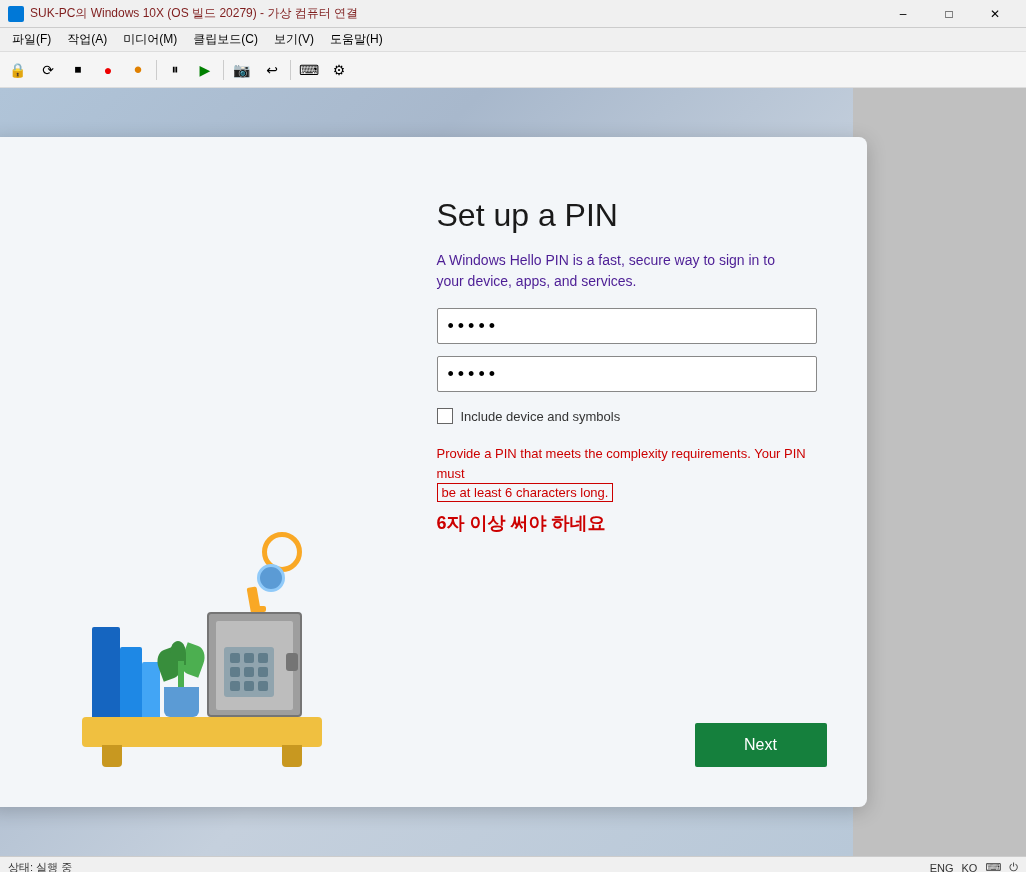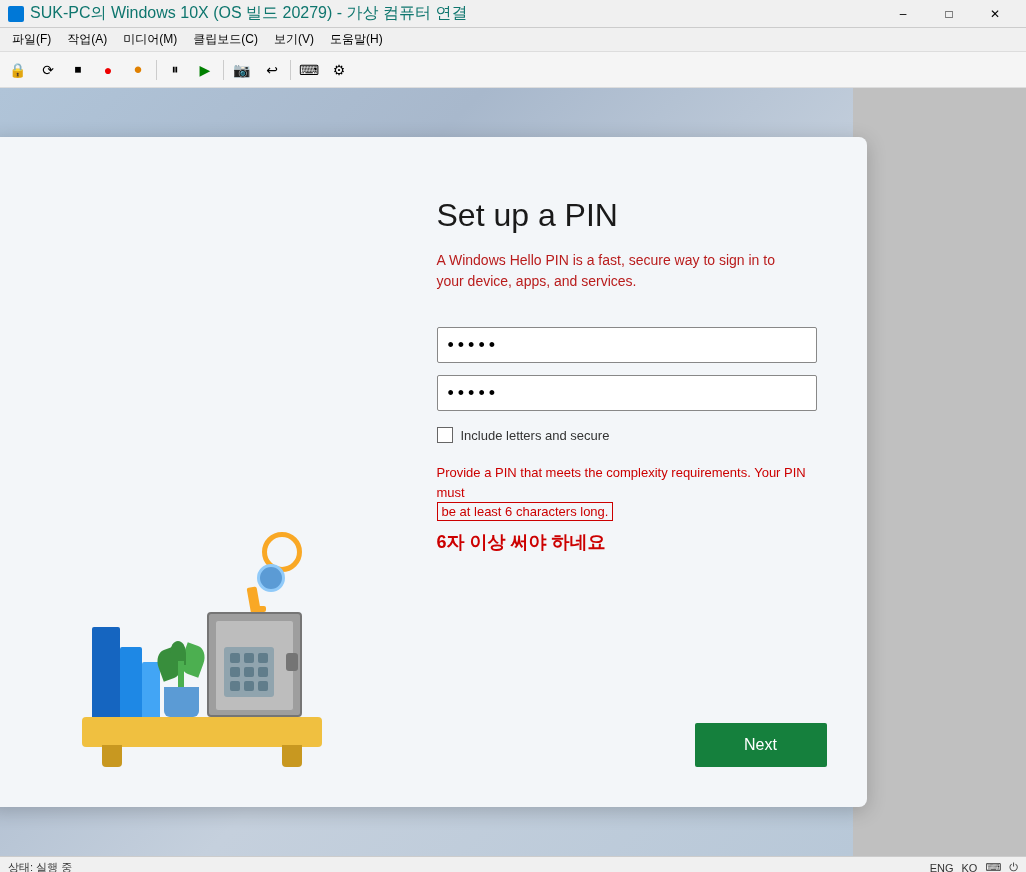--- a/index.html
+++ b/index.html
@@ -30,22 +30,22 @@
       border-radius: 2px;
       display: inline-flex;
       align-items: center;
       justify-content: center;
       color: white;
       font-size: 9px;
       font-weight: bold;
     }
     .title-bar-text {
       flex: 1;
-      font-size: 16px;
-      color: #0f766e;
+      font-size: 12px;
+      color: #7f1d1d;
     }
     .title-bar-controls {
       display: flex;
       gap: 0;
     }
     .title-bar-btn {
       width: 46px;
       height: 28px;
       display: flex;
       align-items: center;
@@ -149,23 +149,23 @@
 
     .setup-title {
       font-size: 32px;
       font-weight: 300;
       color: #1a1a1a;
       margin-bottom: 16px;
     }
 
     .setup-desc {
       font-size: 14px;
-      color: #b91c1c;
+      color: #4c1d95;
       line-height: 1.5;
-      margin-bottom: 35px;
+      margin-bottom: 16px;
       max-width: 360px;
     }
 
     .pin-input {
       width: 380px;
       height: 36px;
       border: 1px solid #888;
       border-radius: 2px;
       padding: 0 10px;
       font-size: 18px;
@@ -571,21 +571,21 @@
     <div class="content-area">
       <h1 class="setup-title">Set up a PIN</h1>
       <p class="setup-desc">A Windows Hello PIN is a fast, secure way to sign in to your device, apps, and services.</p>
 
       <input type="password" class="pin-input" value="12345" placeholder="•••••" style="">
 
       <input type="password" class="pin-input" value="12345" placeholder="•••••" style="">
 
       <div class="checkbox-row">
         <div class="checkbox-el"></div>
-        <label class="checkbox-label">Include letters and secure</label>
+        <label class="checkbox-label">Include device and symbols</label>
       </div>
 
       <div class="error-block">
         <p class="error-text">
           <span>Provide a PIN that meets the complexity requirements. Your PIN must</span><br>
           <span class="error-highlight">be at least 6 characters long.</span>
         </p>
         <div class="korean-note">6자 이상 써야 하네요</div>
       </div>
 

